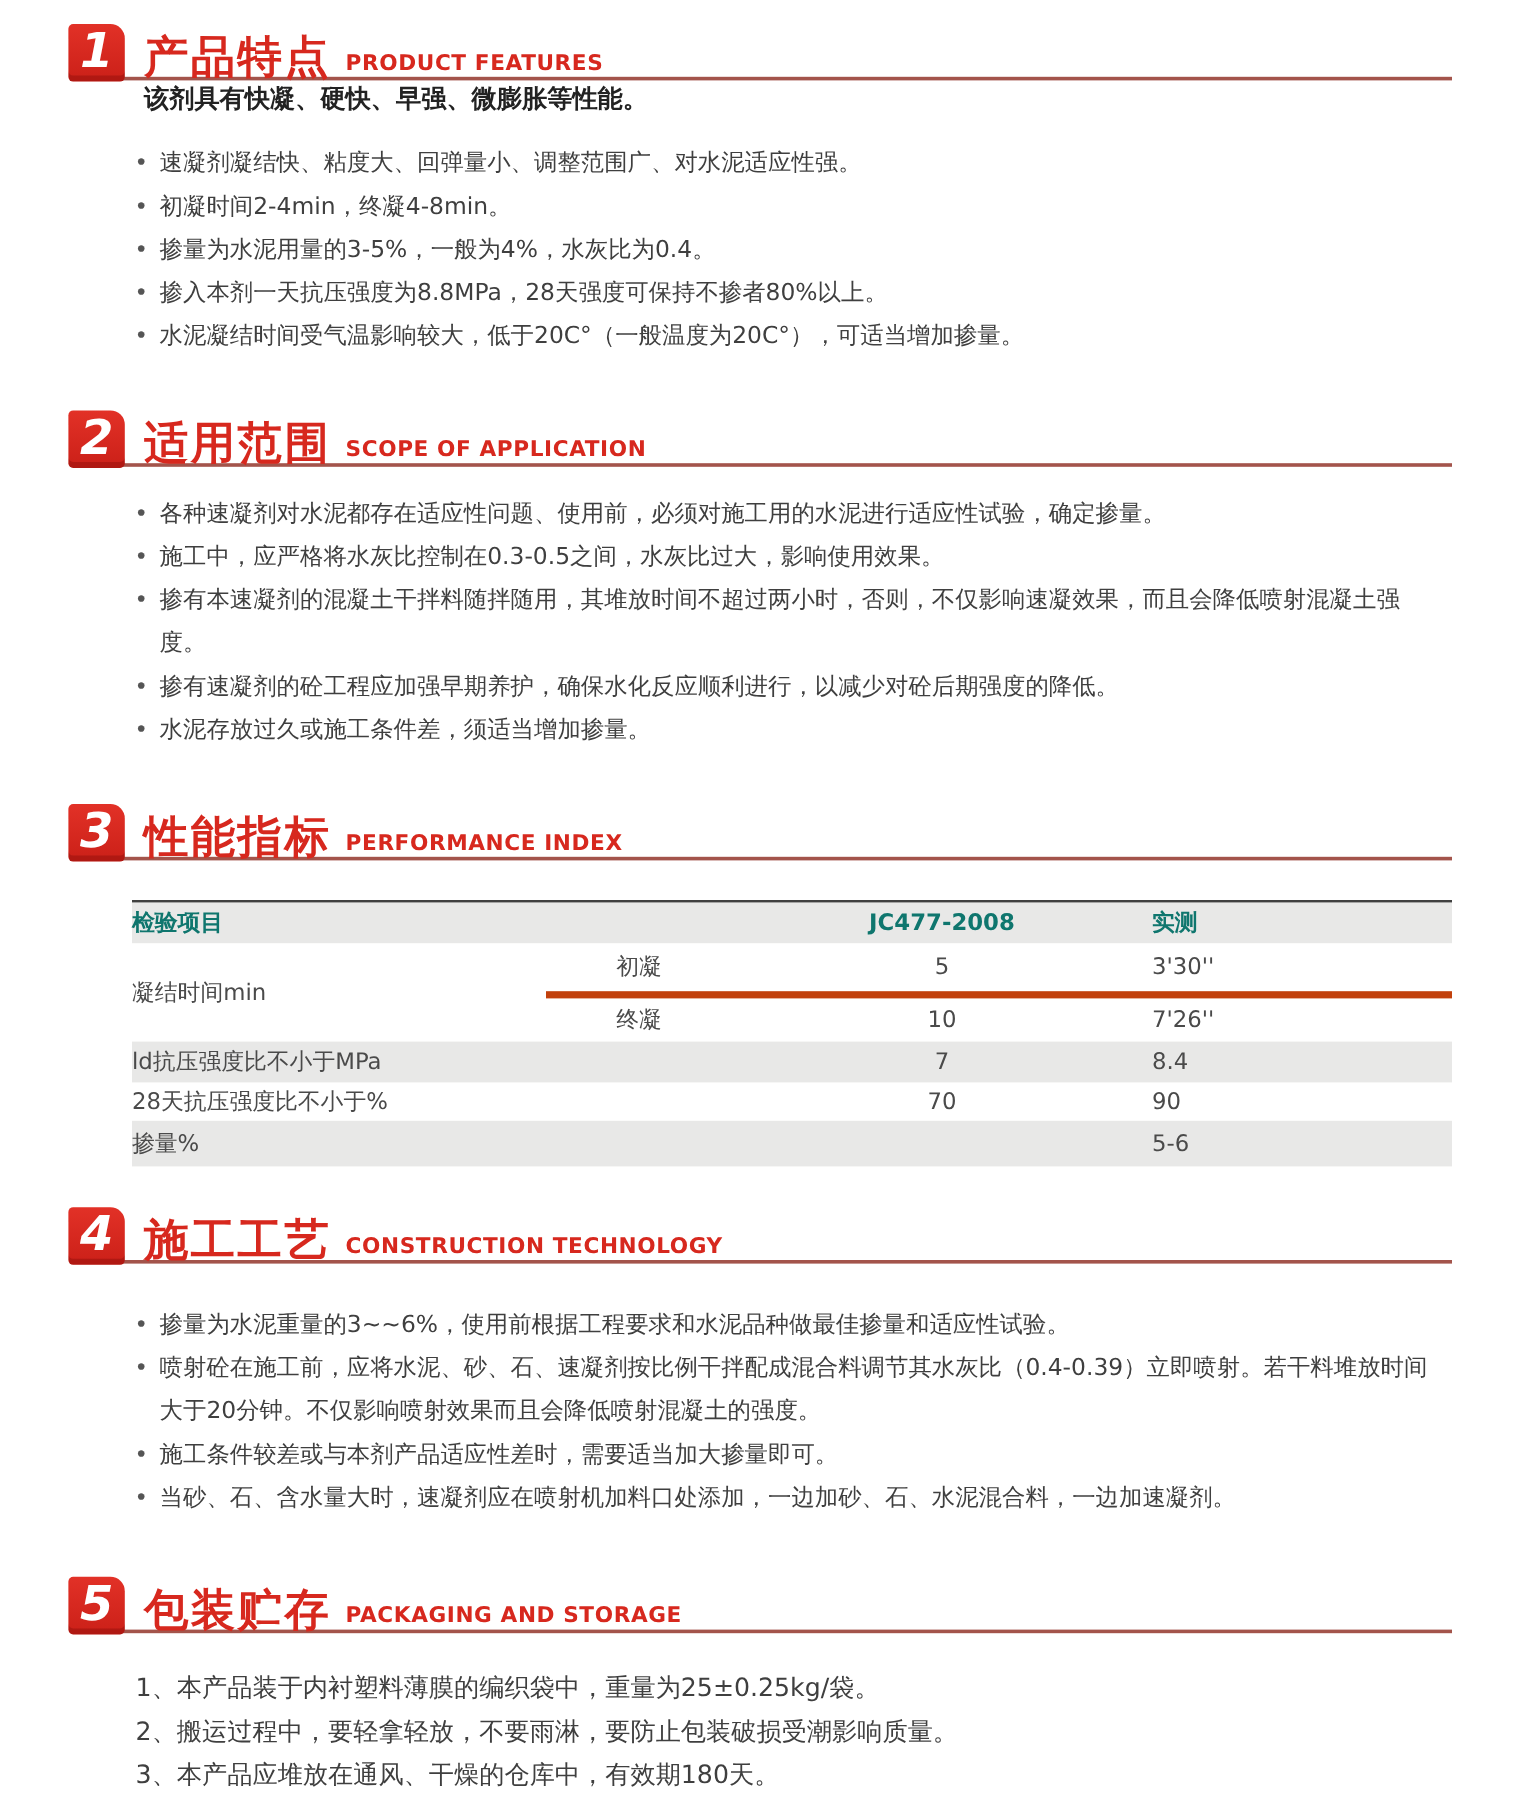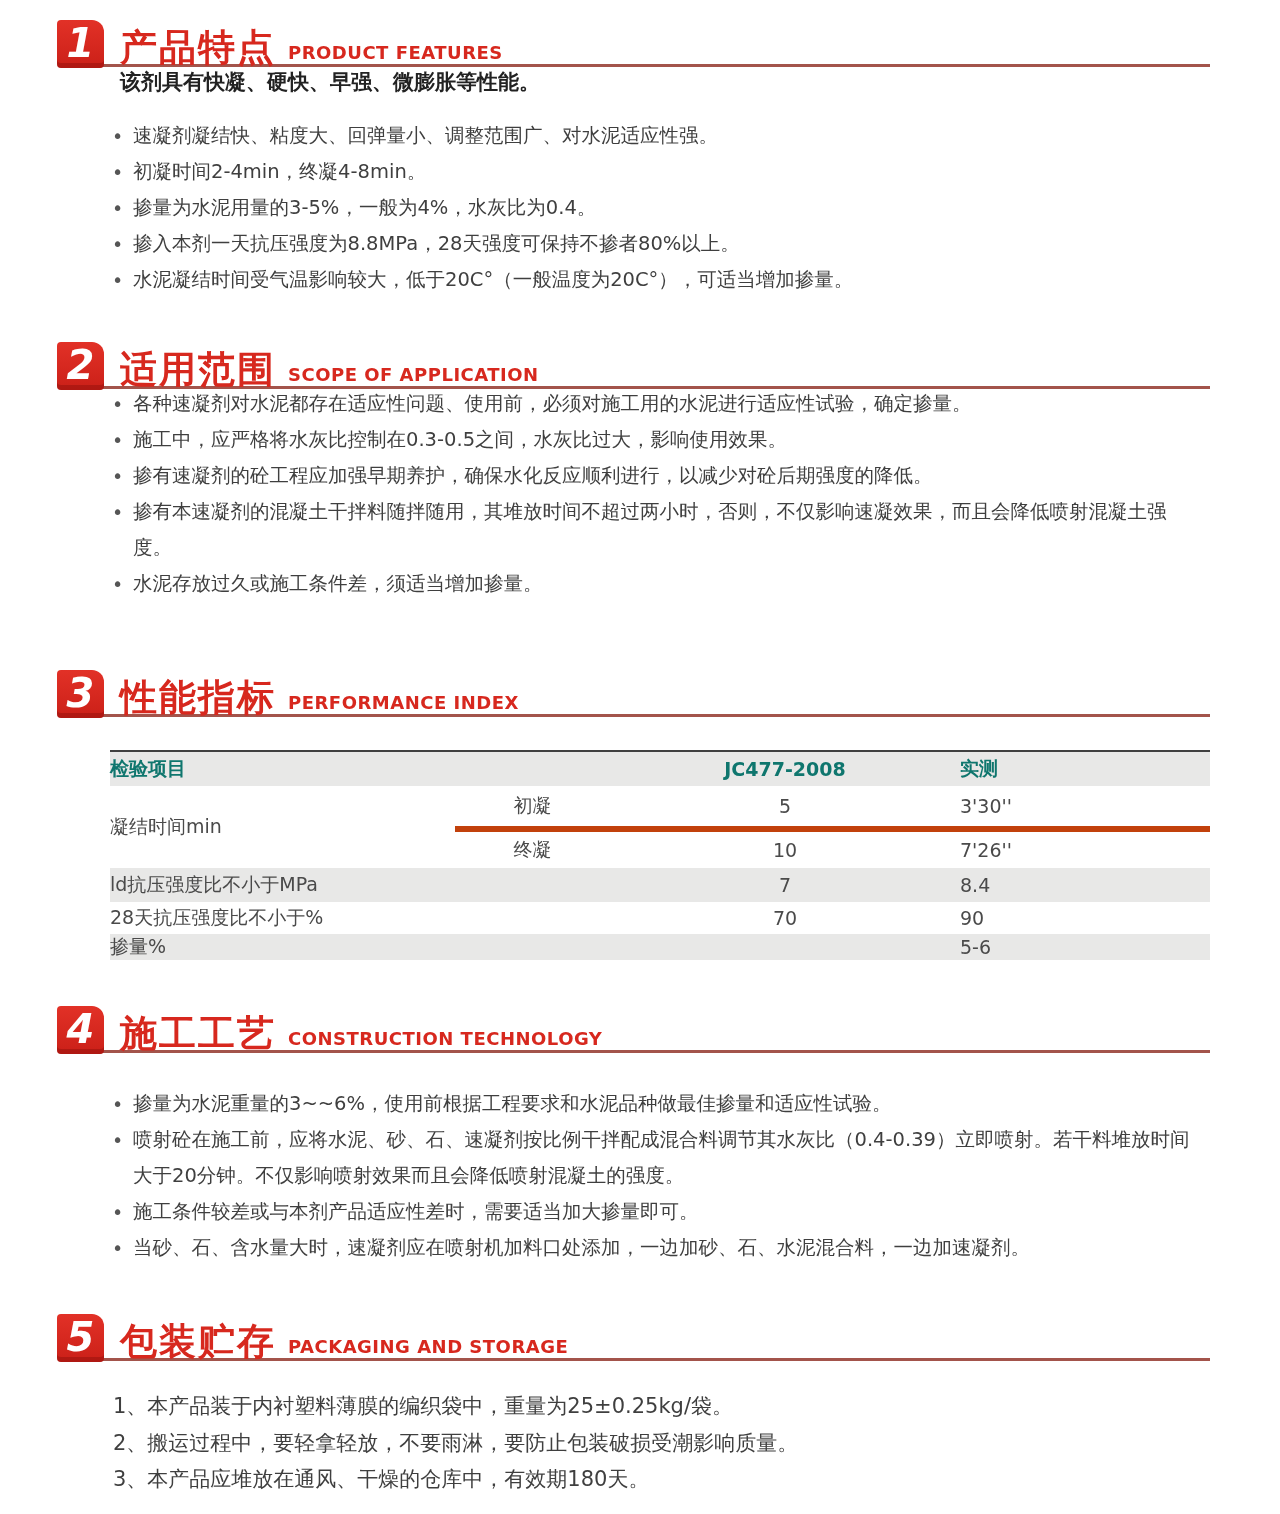--- a/index.html
+++ b/index.html
@@ -79,21 +79,21 @@
   table.perf td{vertical-align:middle;padding:0;}
   td.c{text-align:center;}
   td.item{padding-left:20px;text-align:left;}
   td.meas{padding-left:75px;text-align:left;}
   tr.gray{background:var(--stripe);}
   tr.head td{font-weight:700;color:#0f766e;}
   tr.h34 td{height:34px;}
   tr.h40 td{height:40px;}
   tr.h36 td{height:36px;}
   tr.h32 td{height:32px;}
-  tr.h38 td{height:26px;}
+  tr.h38 td{height:38px;}
   td.divline{border-bottom:6px solid #c2410c;}
 </style>
 </head>
 <body>
 
 <div id="page">
 
   <div class="sec-header" style="top:20px">
     <div class="sec-line"></div>
     <div class="sec-num">1</div>
@@ -108,25 +108,25 @@
     <li>掺入本剂一天抗压强度为8.8MPa，28天强度可保持不掺者80%以上。</li>
     <li>水泥凝结时间受气温影响较大，低于20C°（一般温度为20C°），可适当增加掺量。</li>
   </ul>
 
   <div class="sec-header" style="top:342px">
     <div class="sec-line"></div>
     <div class="sec-num">2</div>
     <div class="sec-title">适用范围</div>
     <div class="sec-sub">SCOPE OF APPLICATION</div>
   </div>
-  <ul class="bullets" style="top:386px">
+  <ul class="bullets" style="top:410px">
     <li>各种速凝剂对水泥都存在适应性问题、使用前，必须对施工用的水泥进行适应性试验，确定掺量。</li>
     <li>施工中，应严格将水灰比控制在0.3-0.5之间，水灰比过大，影响使用效果。</li>
+    <li>掺有本速凝剂的混凝土干拌料随拌随用，其堆放时间不超过两小时，否则，不仅影响速凝效果，而且会降低喷射混凝土强度。</li>
     <li>掺有速凝剂的砼工程应加强早期养护，确保水化反应顺利进行，以减少对砼后期强度的降低。</li>
-    <li>掺有本速凝剂的混凝土干拌料随拌随用，其堆放时间不超过两小时，否则，不仅影响速凝效果，而且会降低喷射混凝土强度。</li>
     <li>水泥存放过久或施工条件差，须适当增加掺量。</li>
   </ul>
 
   <div class="sec-header" style="top:670px">
     <div class="sec-line"></div>
     <div class="sec-num">3</div>
     <div class="sec-title">性能指标</div>
     <div class="sec-sub">PERFORMANCE INDEX</div>
   </div>
 

